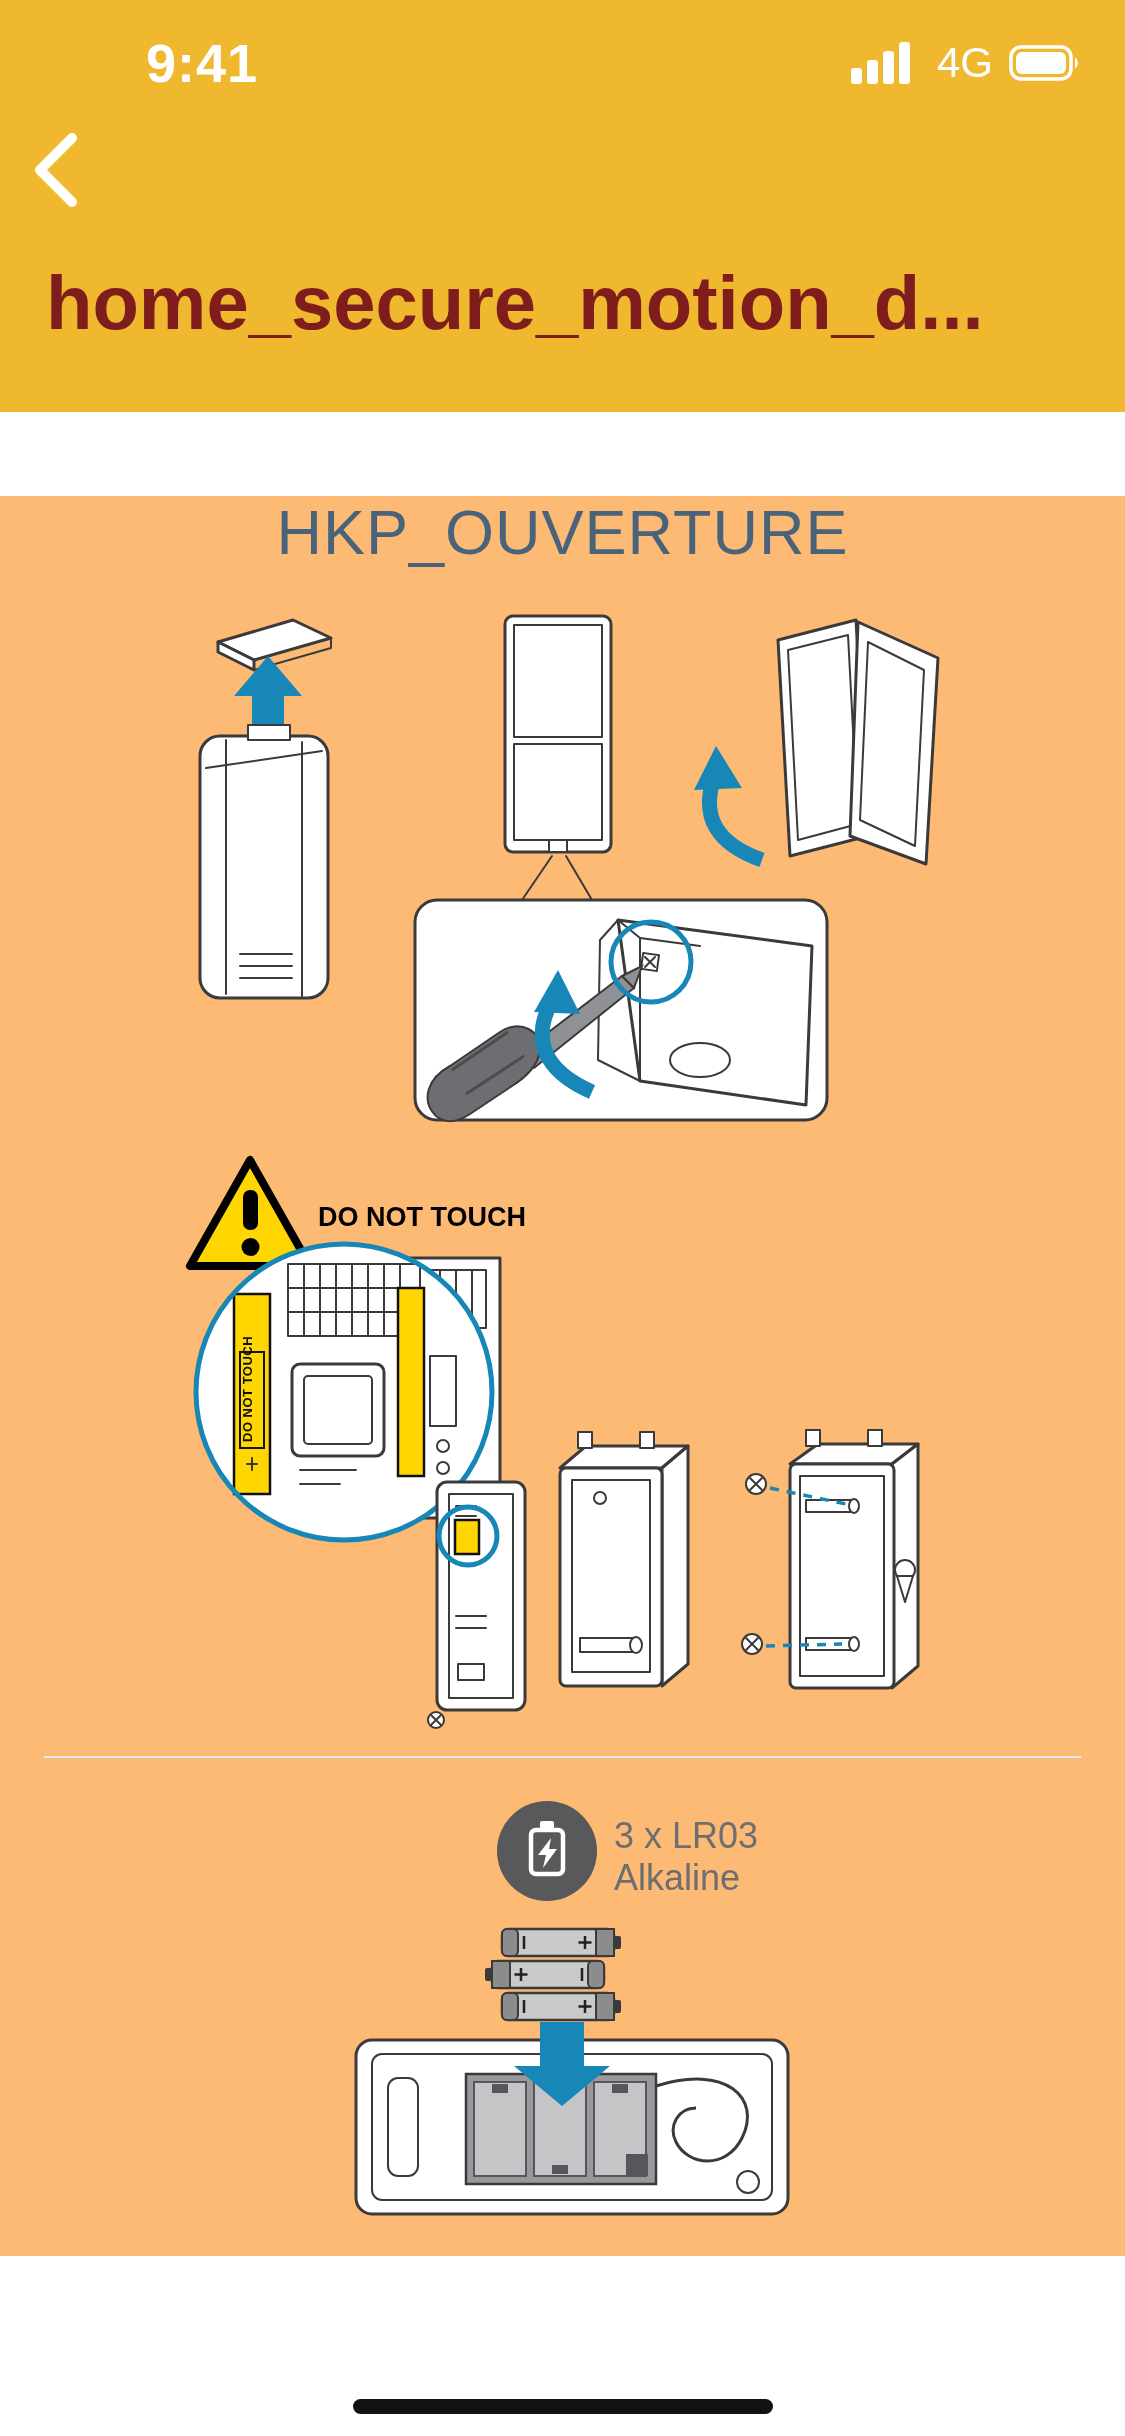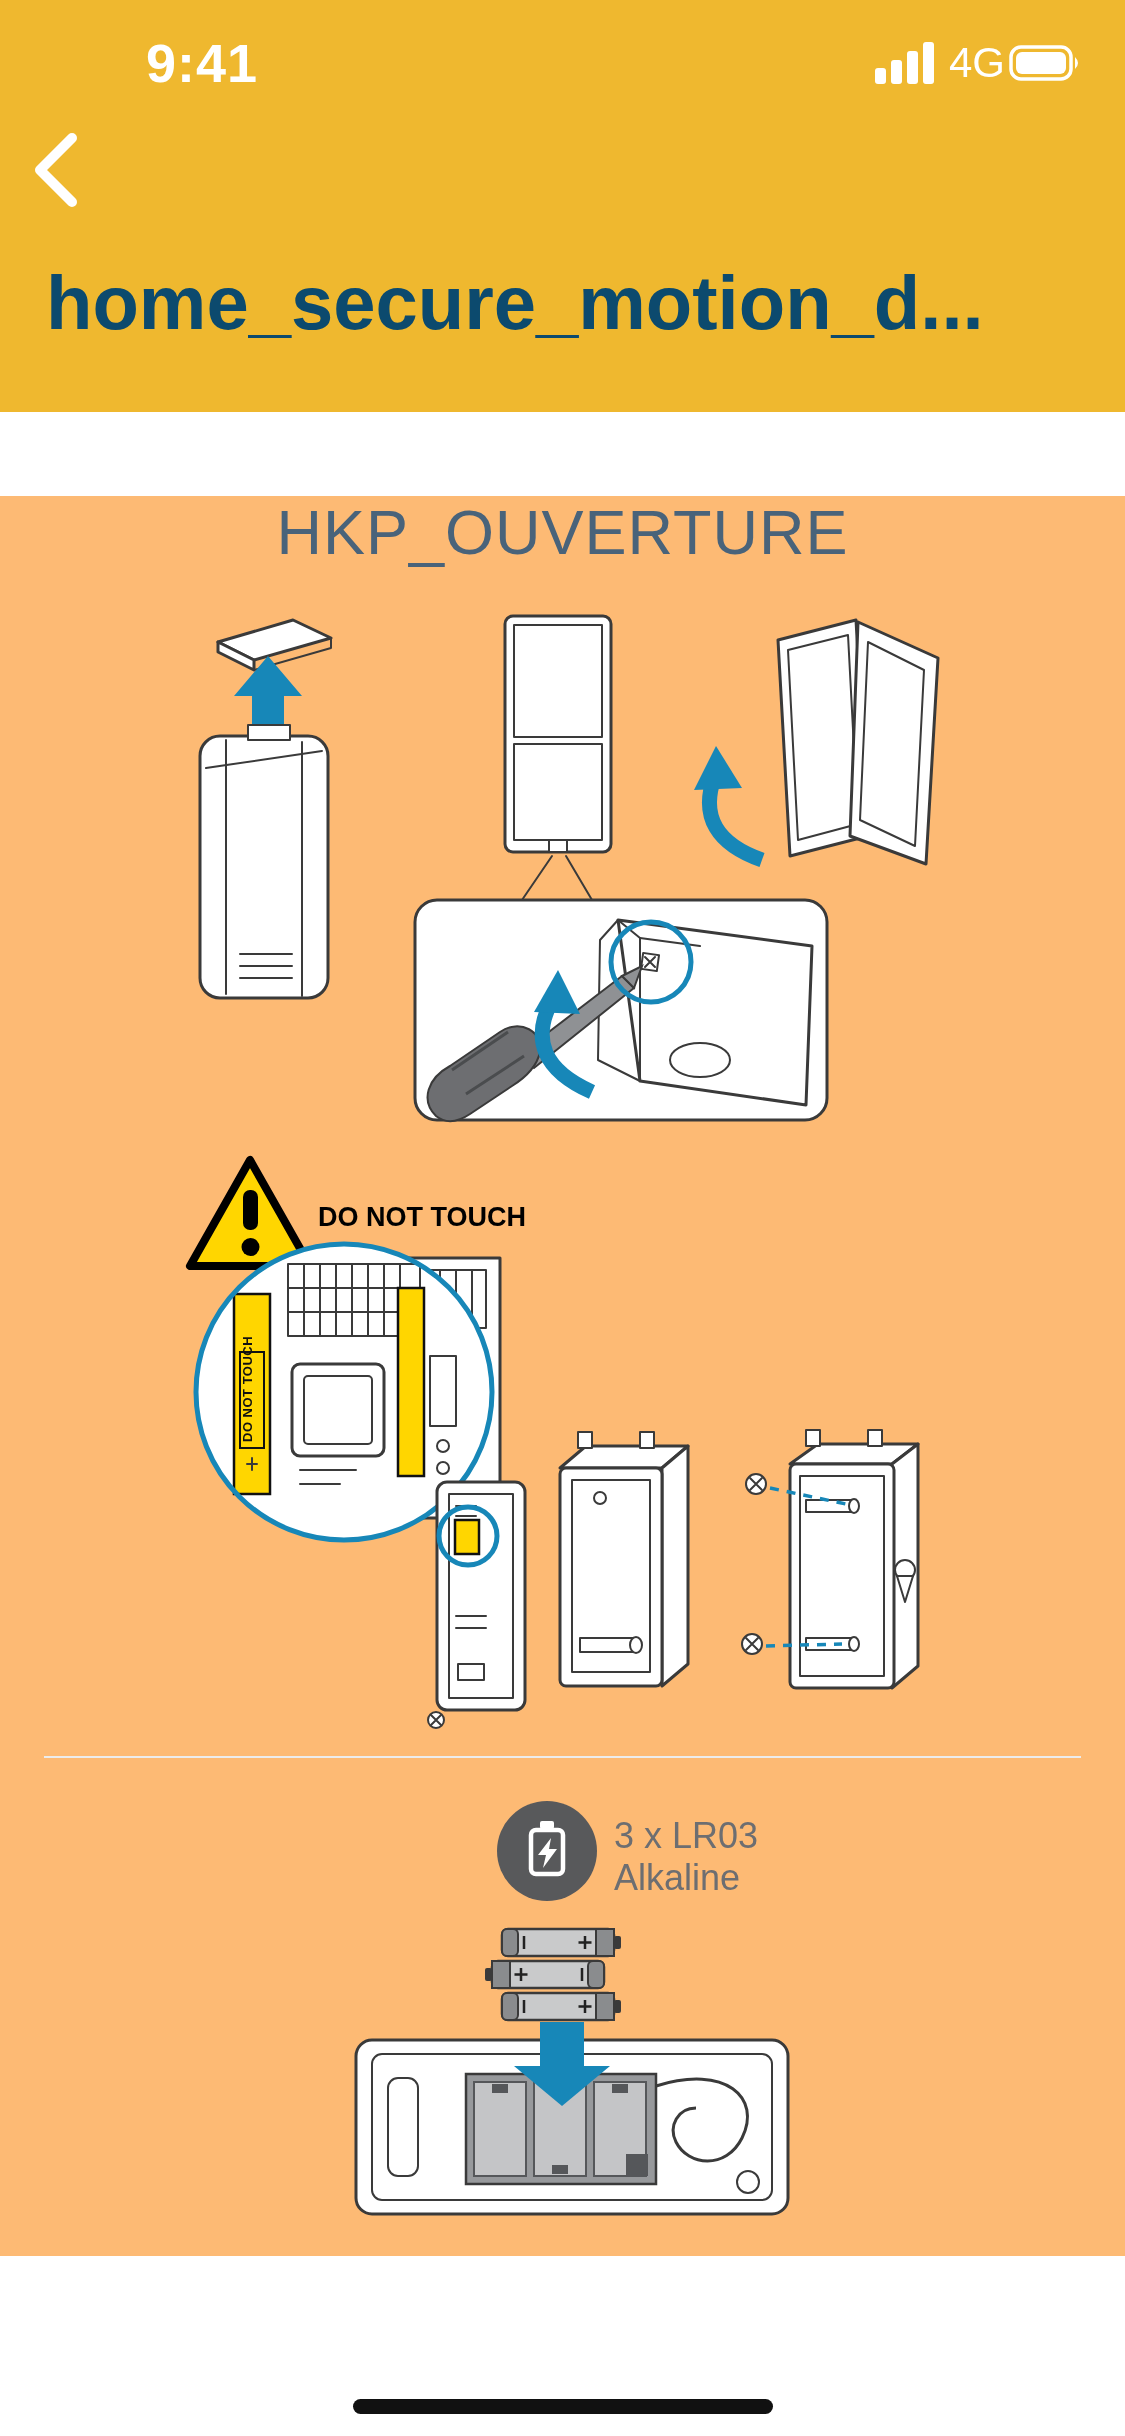--- a/index.html
+++ b/index.html
@@ -5,24 +5,24 @@
   * { margin:0; padding:0; box-sizing:border-box; }
   html,body { background:#fff; }
   body { font-family:"Liberation Sans", sans-serif; }
 
   .phone { position:relative; width:1125px; height:2436px; background:#fff; overflow:hidden; }
 
   
   .app-header { background:var(--header-bg,#EFB82F); height:412px; padding-top:14px; }
   .status-bar { display:flex; justify-content:space-between; align-items:center; padding:18px 42px 0 146px; color:#fff; }
   .time { font-size:54px; font-weight:700; letter-spacing:1px; }
-  .status-right { display:flex; align-items:center; gap:4px;justify-content:space-between; }
+  .status-right { display:flex; align-items:center; gap:16px;justify-content:space-between; }
   .network { font-size:42px; font-weight:400; }
   .back-button { background:none; border:none; cursor:pointer; margin:34px 0 0 26px; display:block; }
-  .doc-title { color:#0c4a6e; font-size:76px; font-weight:700; padding:0 46px; margin-top:44px;
+  .doc-title { color:#7f1d1d; font-size:76px; font-weight:700; padding:0 46px; margin-top:44px;
                white-space:nowrap; overflow:hidden; }
 
   
   .content { background:#fdba74; }
   .section-title { text-align:center; color:var(--heading,#49637A); font-size:63px; font-weight:500;
                    letter-spacing:1px; margin-top:84px; }
   .section-title.second { margin-top:78px; }
   .figure { display:block; margin:0 auto; }
   .fig1 { margin-top:40px; }
   .fig2 { margin-top:18px; }

